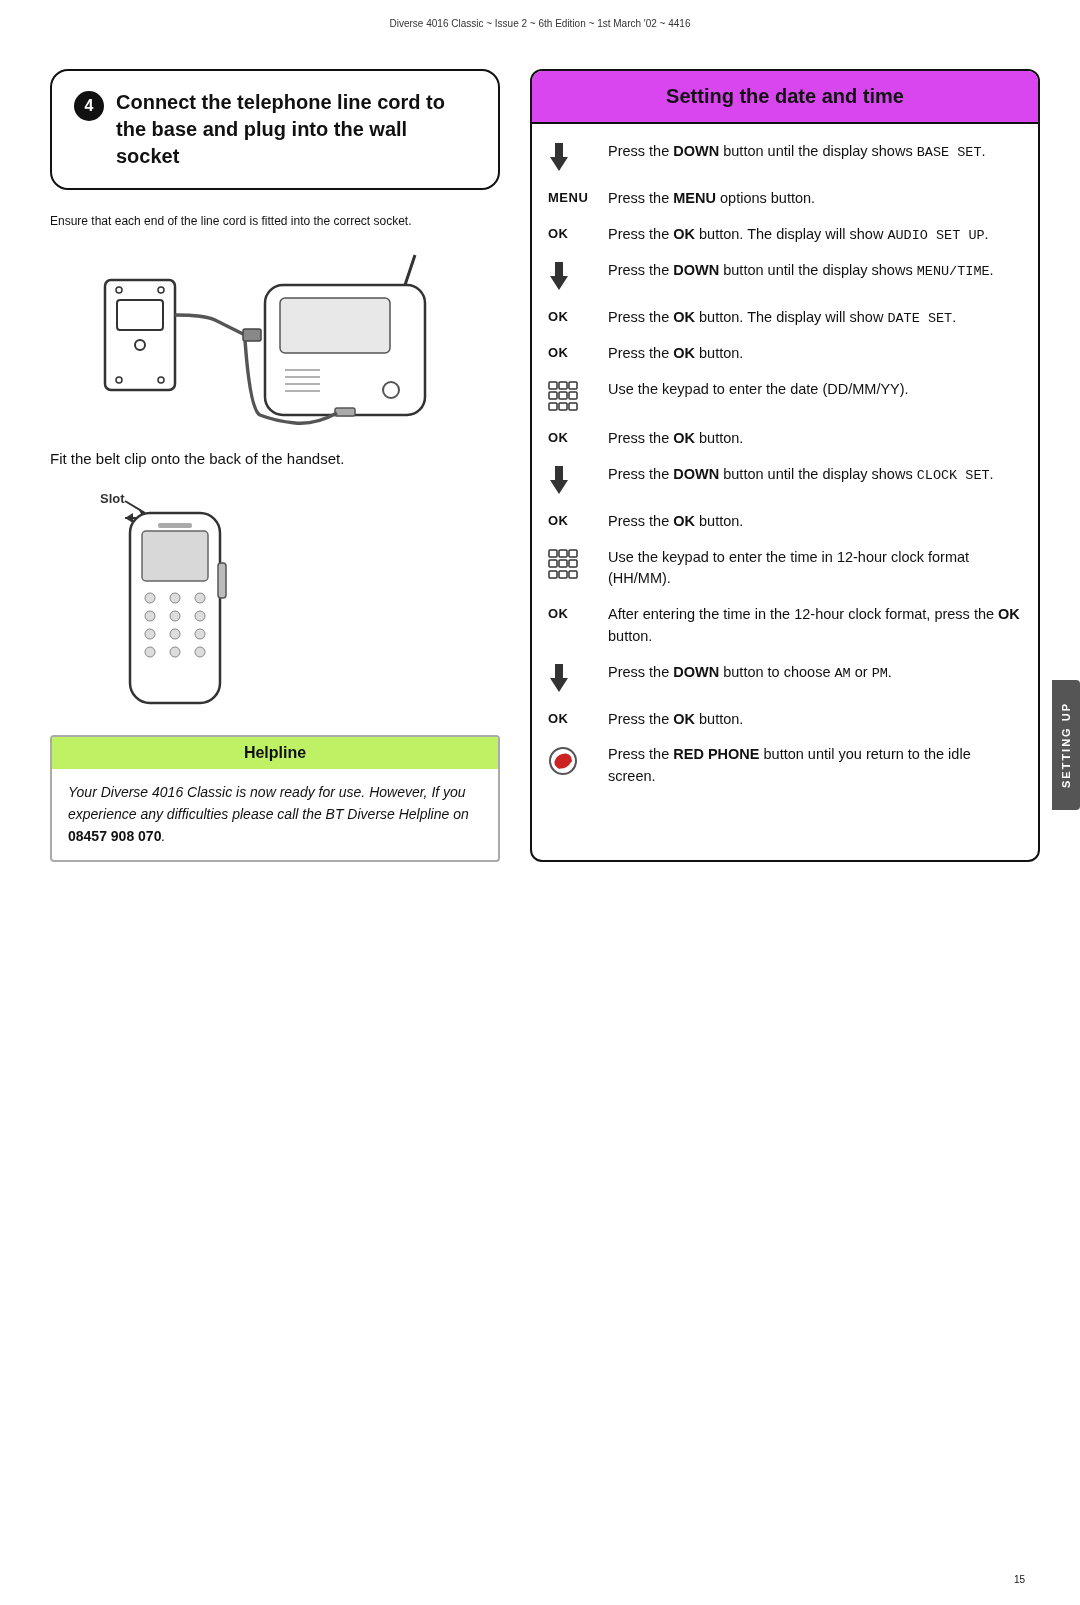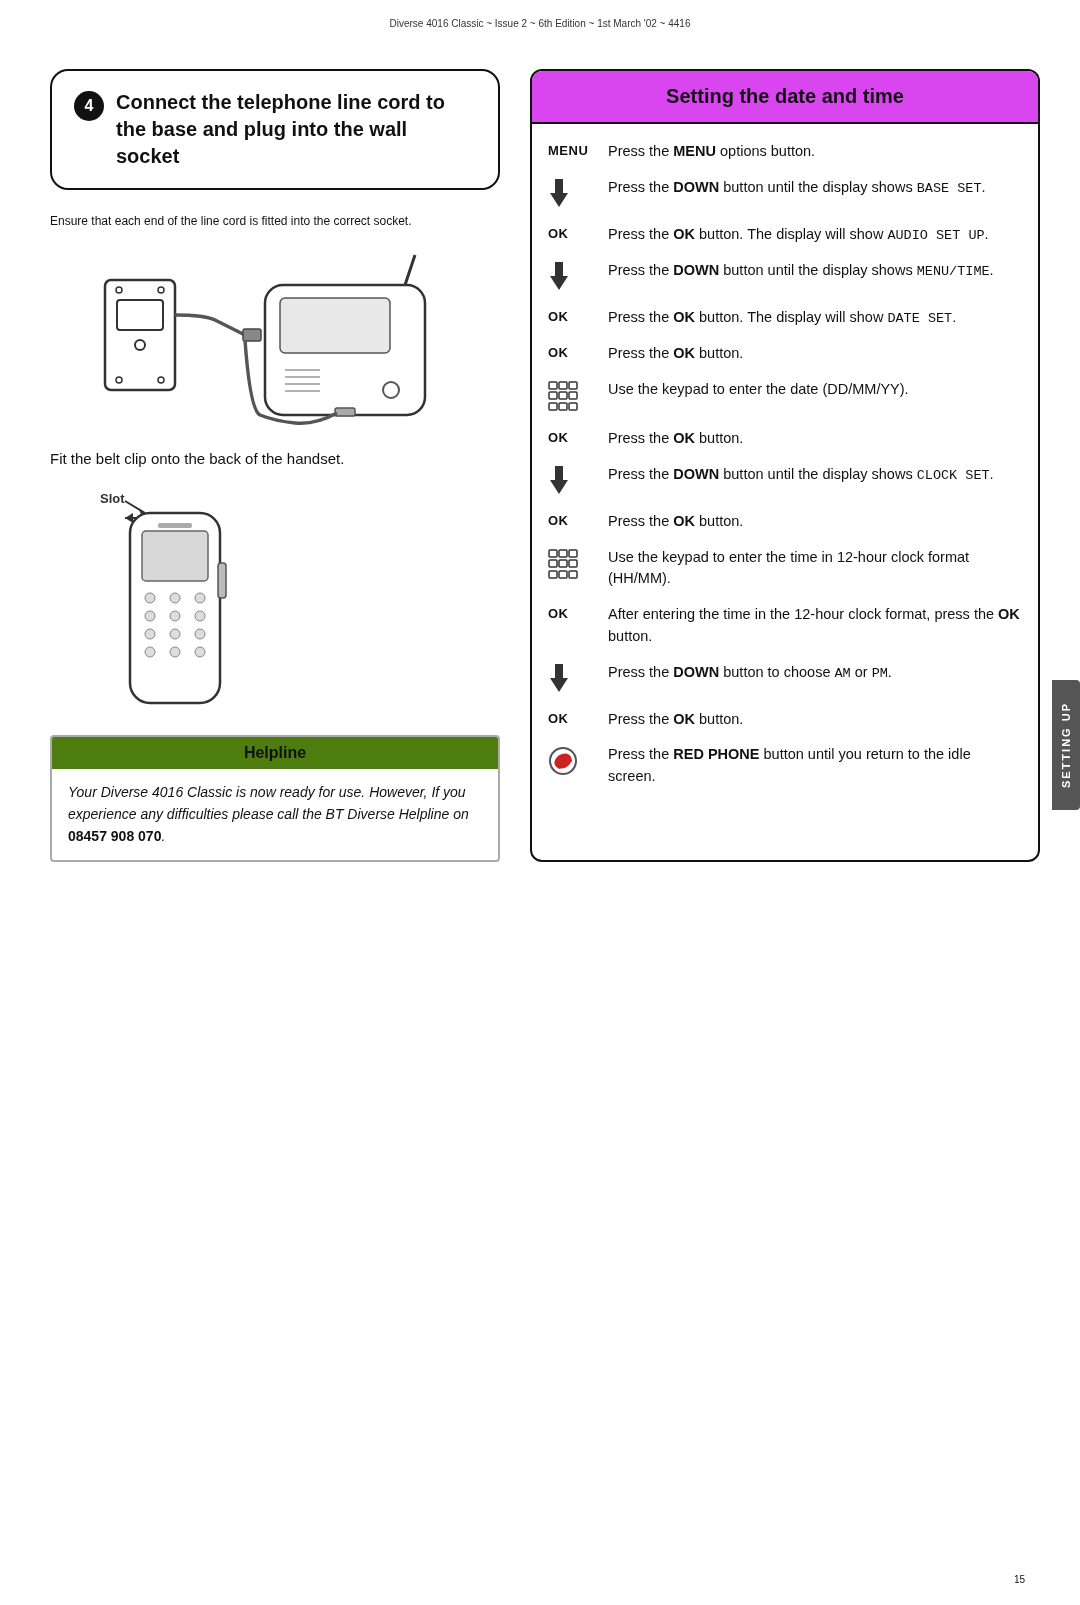--- a/index.html
+++ b/index.html
@@ -93,21 +93,21 @@
     }
 
     .helpline-box {
       border: 2px solid #aaa;
       border-radius: 4px;
       overflow: hidden;
       margin-top: 10px;
     }
 
     .helpline-header {
-      background: #4d7c0f;
+      background: #bef264;
       text-align: center;
       font-weight: bold;
       font-size: 16px;
       padding: 7px 10px;
     }
 
     .helpline-body {
       padding: 12px 16px;
       font-size: 14px;
       font-style: italic;
@@ -300,28 +300,28 @@
       </div>
     </div>
 
   </div>
 
   <div class="right-col">
     <div class="setting-header">Setting the date and time</div>
     <div class="steps-table" id="steps-container">
 
     <div class="step-row">
-          <div class="step-icon" style="font-weight: bold; font-size: 13px;">MENU</div>
-          <div class="step-desc">Press the <b>MENU</b> options button.</div>
-        </div>
-        <div class="step-row">
           <div class="step-icon"><svg width="22" height="28" viewBox="0 0 22 28">
               <polygon points="11,28 2,14 7,14 7,0 15,0 15,14 20,14" fill="#333"></polygon>
             </svg></div>
           <div class="step-desc">Press the <b>DOWN</b> button until the display shows <span class="monospace">BASE SET</span>.</div>
+        </div>
+        <div class="step-row">
+          <div class="step-icon" style="font-weight: bold; font-size: 13px;">MENU</div>
+          <div class="step-desc">Press the <b>MENU</b> options button.</div>
         </div>
         <div class="step-row">
           <div class="step-icon" style="font-weight: bold; font-size: 13px;">OK</div>
           <div class="step-desc">Press the <b>OK</b> button. The display will show <span class="monospace">AUDIO SET UP</span>.</div>
         </div>
         <div class="step-row">
           <div class="step-icon"><svg width="22" height="28" viewBox="0 0 22 28">
               <polygon points="11,28 2,14 7,14 7,0 15,0 15,14 20,14" fill="#333"></polygon>
             </svg></div>
           <div class="step-desc">Press the <b>DOWN</b> button until the display shows <span class="monospace">MENU/TIME</span>.</div>

